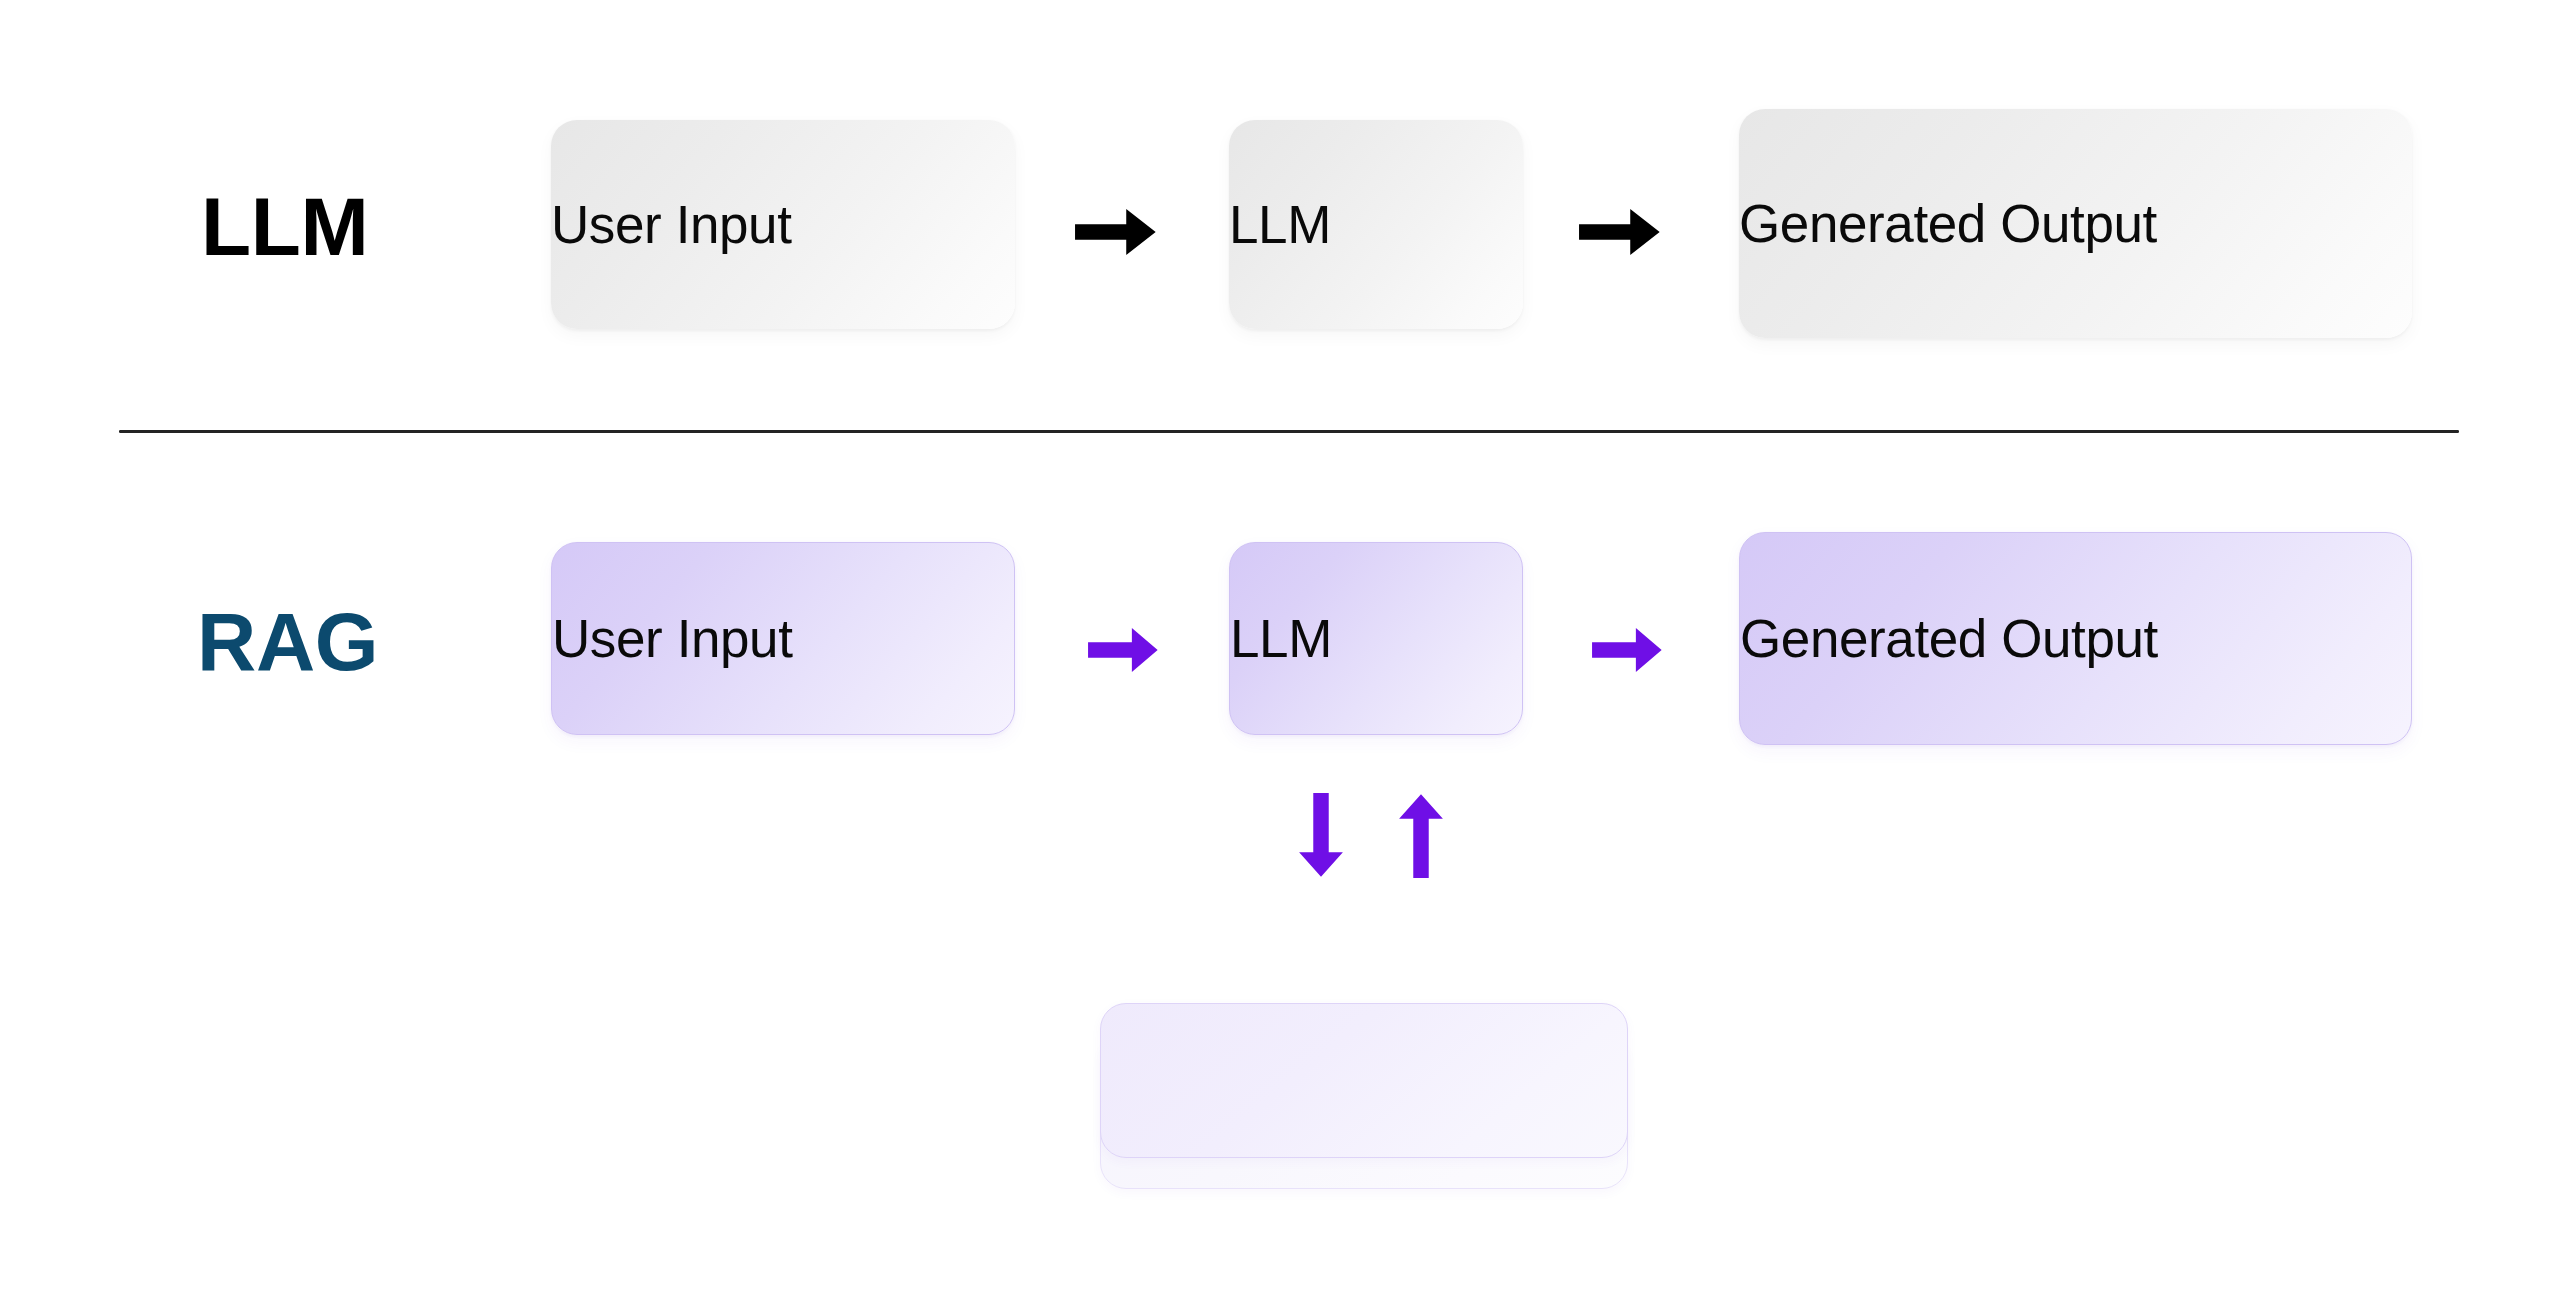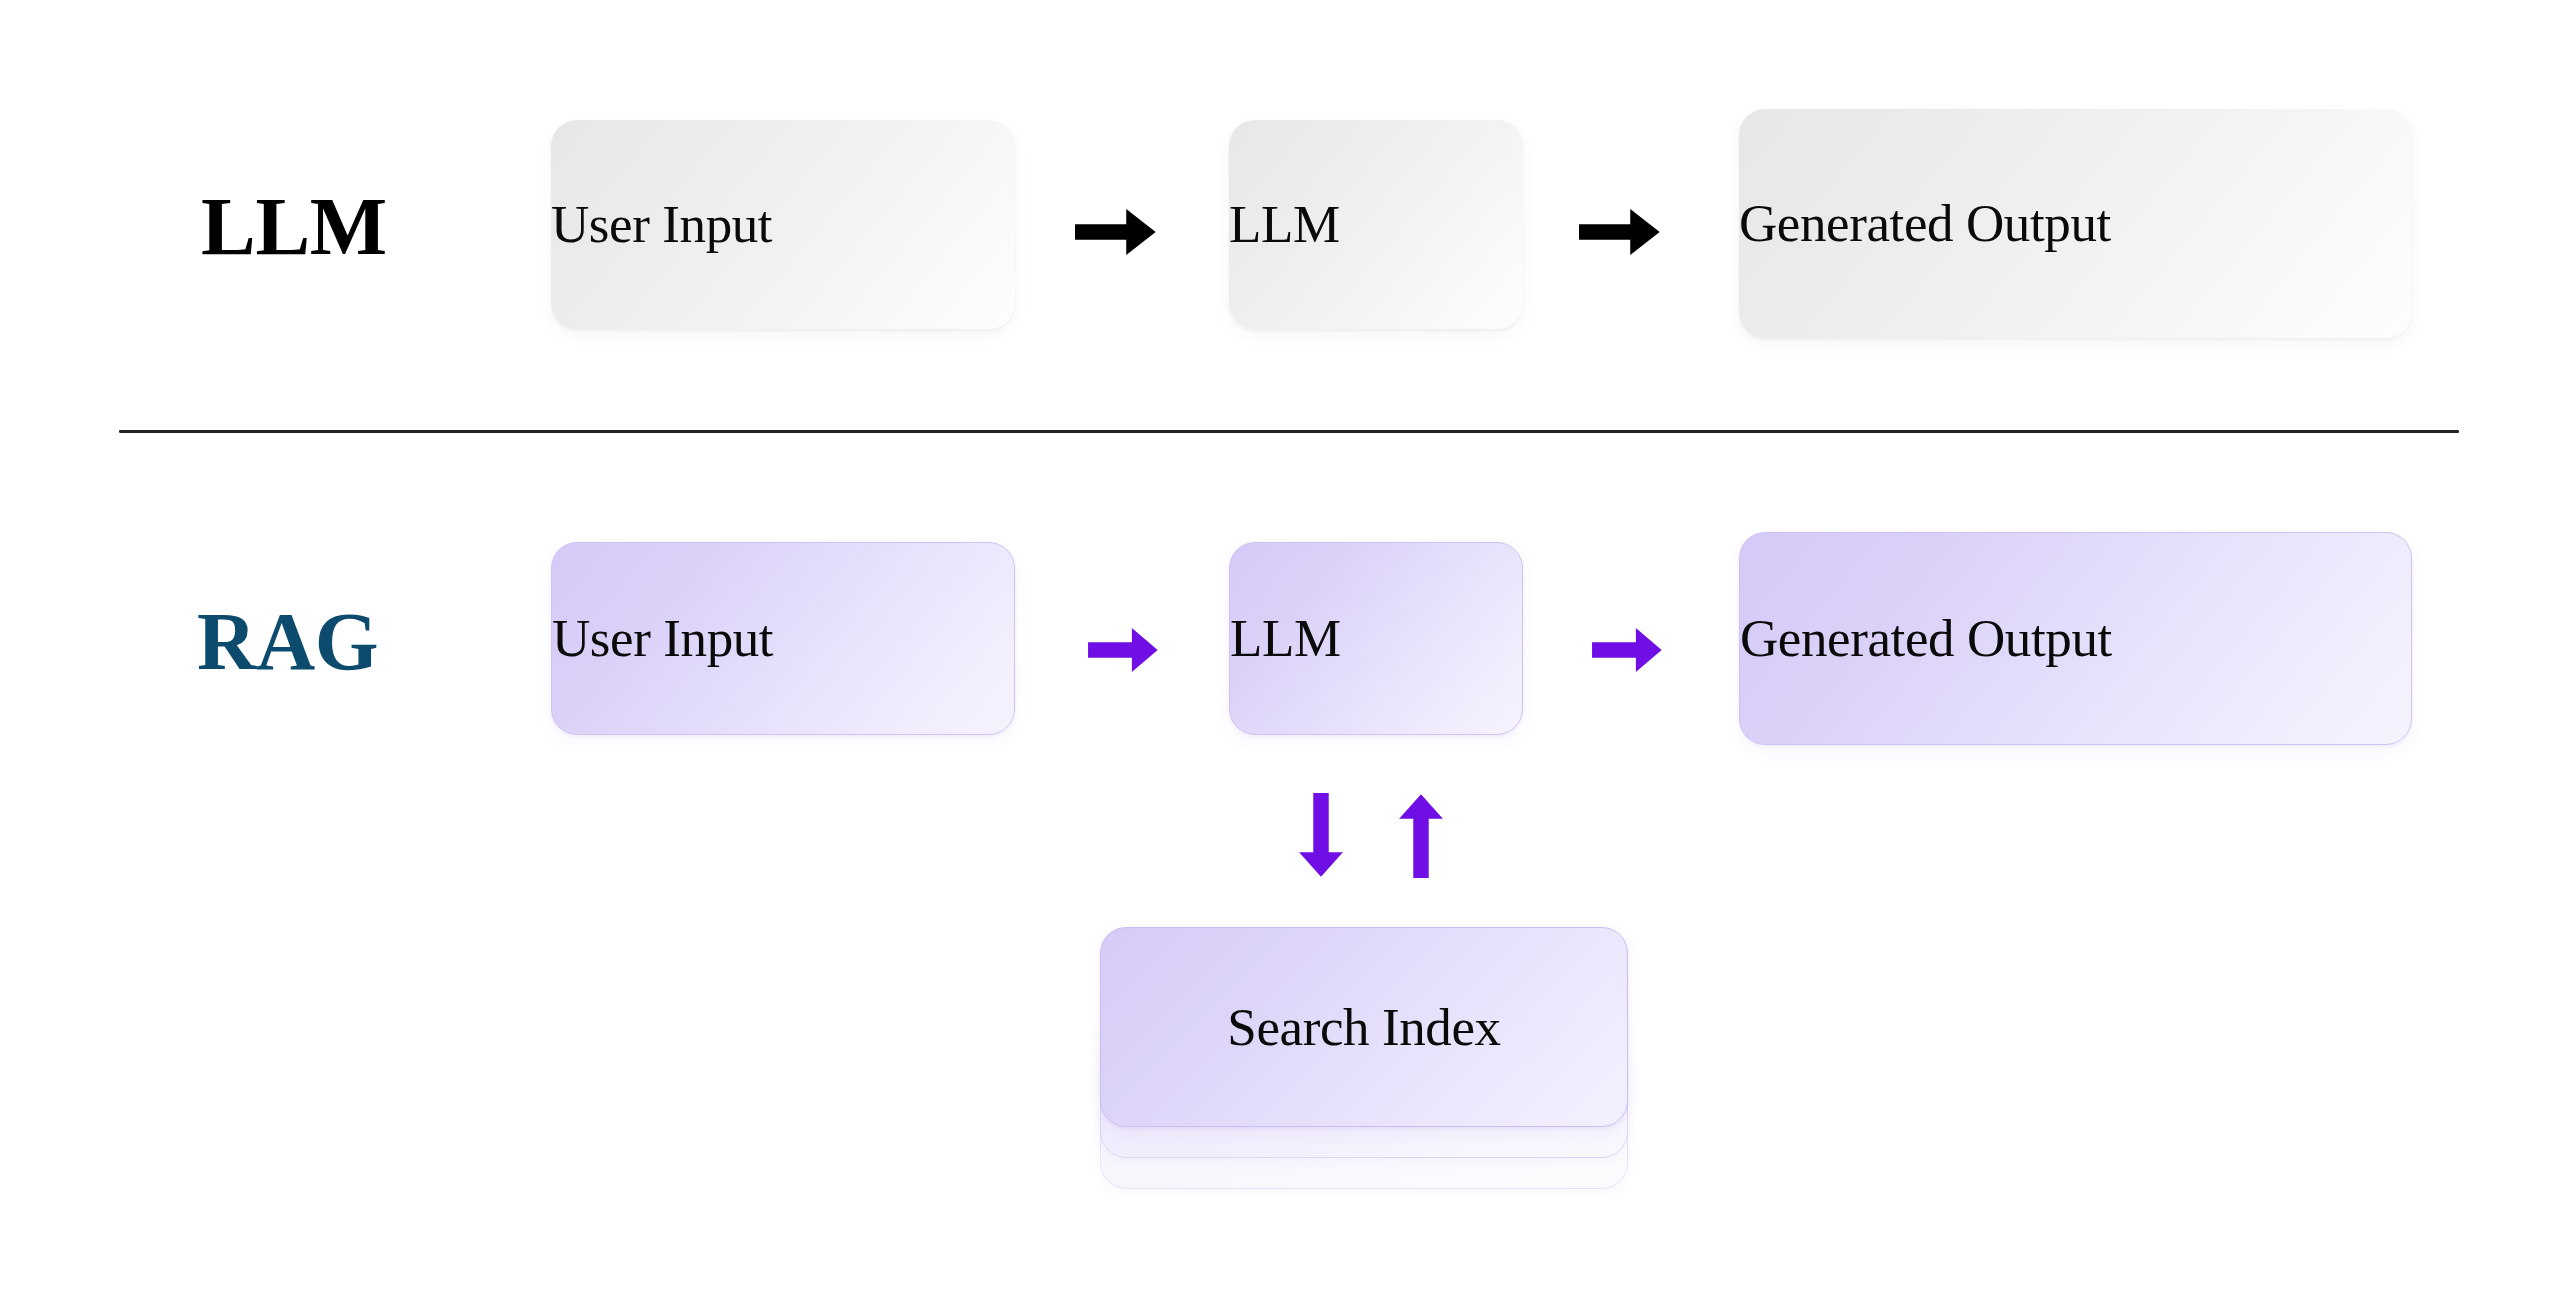--- a/index.html
+++ b/index.html
@@ -12,21 +12,20 @@
     height: 1301px;
     position: relative;
     overflow: hidden;
     font-family: "Liberation Sans", sans-serif;
     -webkit-font-smoothing: antialiased;
   }
 
   .canvas {
     position: absolute;
     inset: 0;
-    font-family: Liberation Serif, serif;
   }
 
   
   .row-label {
     position: absolute;
     font-weight: 700;
     letter-spacing: -0.3px;
     line-height: 1;
     white-space: nowrap;
   }
@@ -225,19 +224,16 @@
     </svg>
   </span>
 
   <div class="node purple" id="node-rag-output">
     <span class="node-label">Generated Output</span>
   </div>
 
   <div id="search-index-stack">
     <div class="stack-card back-2"></div>
     <div class="stack-card back-1"></div>
-    <div class="stack-card front">
-      <span class="node-label">Search Index</span>
-    </div>
   </div>
 
 </div>
 
 
 </body></html>

